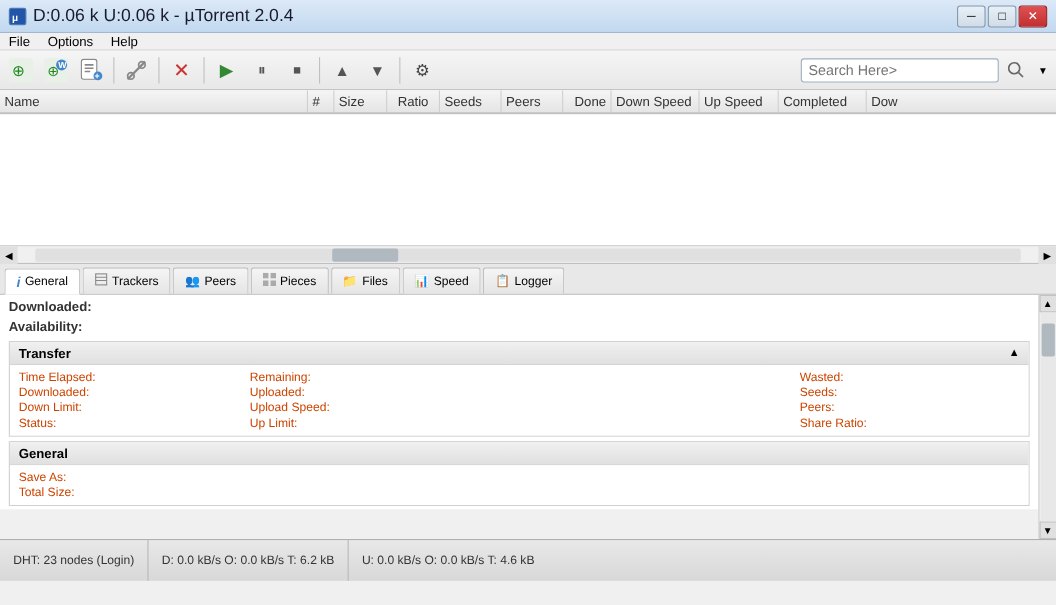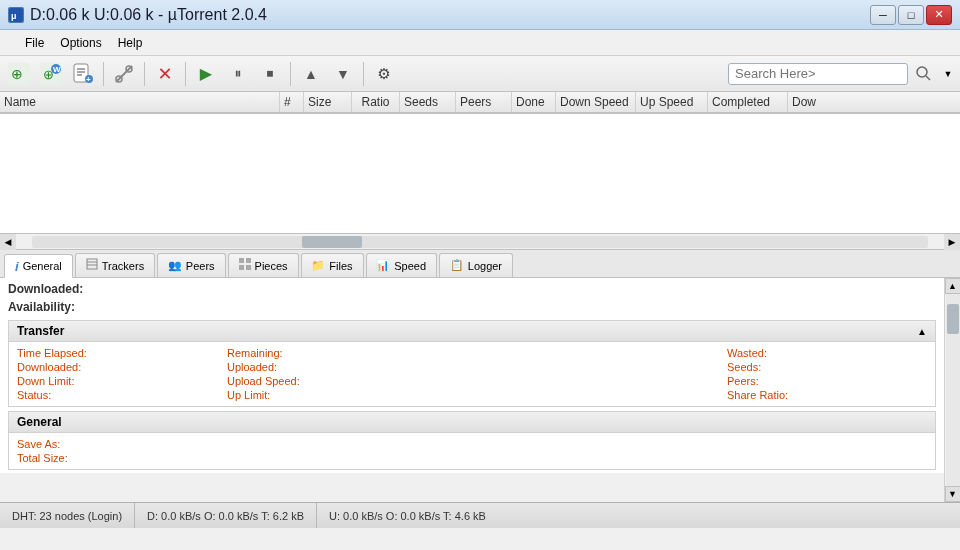--- a/index.html
+++ b/index.html
@@ -22,24 +22,24 @@
     .title-btn {
       width: 26px; height: 20px; border: 1px solid #8899aa; border-radius: 3px;
       display: flex; align-items: center; justify-content: center;
       font-size: 11px; cursor: pointer; background: linear-gradient(to bottom, #e8f0f8, #d0dce8);
     }
     .title-btn.close { background: linear-gradient(to bottom, #e05050, #c03030); color: white; border-color: #a02020; }
 
     
     #menu-bar {
       background: #f0f0f0;
-      height: 26px;
-      display: flex;
-      align-items: center;
-      padding: 0 17px;
+      height: 16px;
+      display: flex;
+      align-items: center;
+      padding: 0 0;
       border-bottom: 1px solid #d0d0d0;
     }
     .menu-item {
       padding: 2px 8px;
       cursor: pointer;
       font-size: 12px;
       color: #000;
     }
 
     
@@ -199,21 +199,21 @@
     .info-label { color: #cc4400; font-size: 11px; white-space: nowrap; }
     .info-value { color: #333; font-size: 11px; }
 
     
     .general-section { margin-top: 4px; }
     .general-section .info-row { font-size: 11px; }
 
     
     #status-bar {
       background: linear-gradient(to bottom, #e8e8e8, #d8d8d8);
-      height: 26px;
+      height: 38px;
       display: flex;
       align-items: center;
       border-top: 1px solid #b0b0b0;
       font-size: 11px;
       color: #333;
     }
     .status-segment {
       padding: 0 12px;
       height: 100%;
       display: flex;
@@ -339,21 +339,21 @@
       </div>
       <div class="col-header" style="width:48px; flex-shrink:0;justify-content:center;">
         <span>Ratio</span>
       </div>
       <div class="col-header" style="width:56px; flex-shrink:0;">
         <span>Seeds</span>
       </div>
       <div class="col-header" style="width:56px; flex-shrink:0;">
         <span>Peers</span>
       </div>
-      <div class="col-header" style="width:44px; flex-shrink:0;">
+      <div class="col-header" style="width:44px; flex-shrink:0;justify-content:flex-end;">
         <span>Done</span>
       </div>
       <div class="col-header" style="width:80px; flex-shrink:0;">
         <span>Down Speed</span>
       </div>
       <div class="col-header" style="width:72px; flex-shrink:0;">
         <span>Up Speed</span>
       </div>
       <div class="col-header" style="width:80px; flex-shrink:0;">
         <span>Completed</span>

